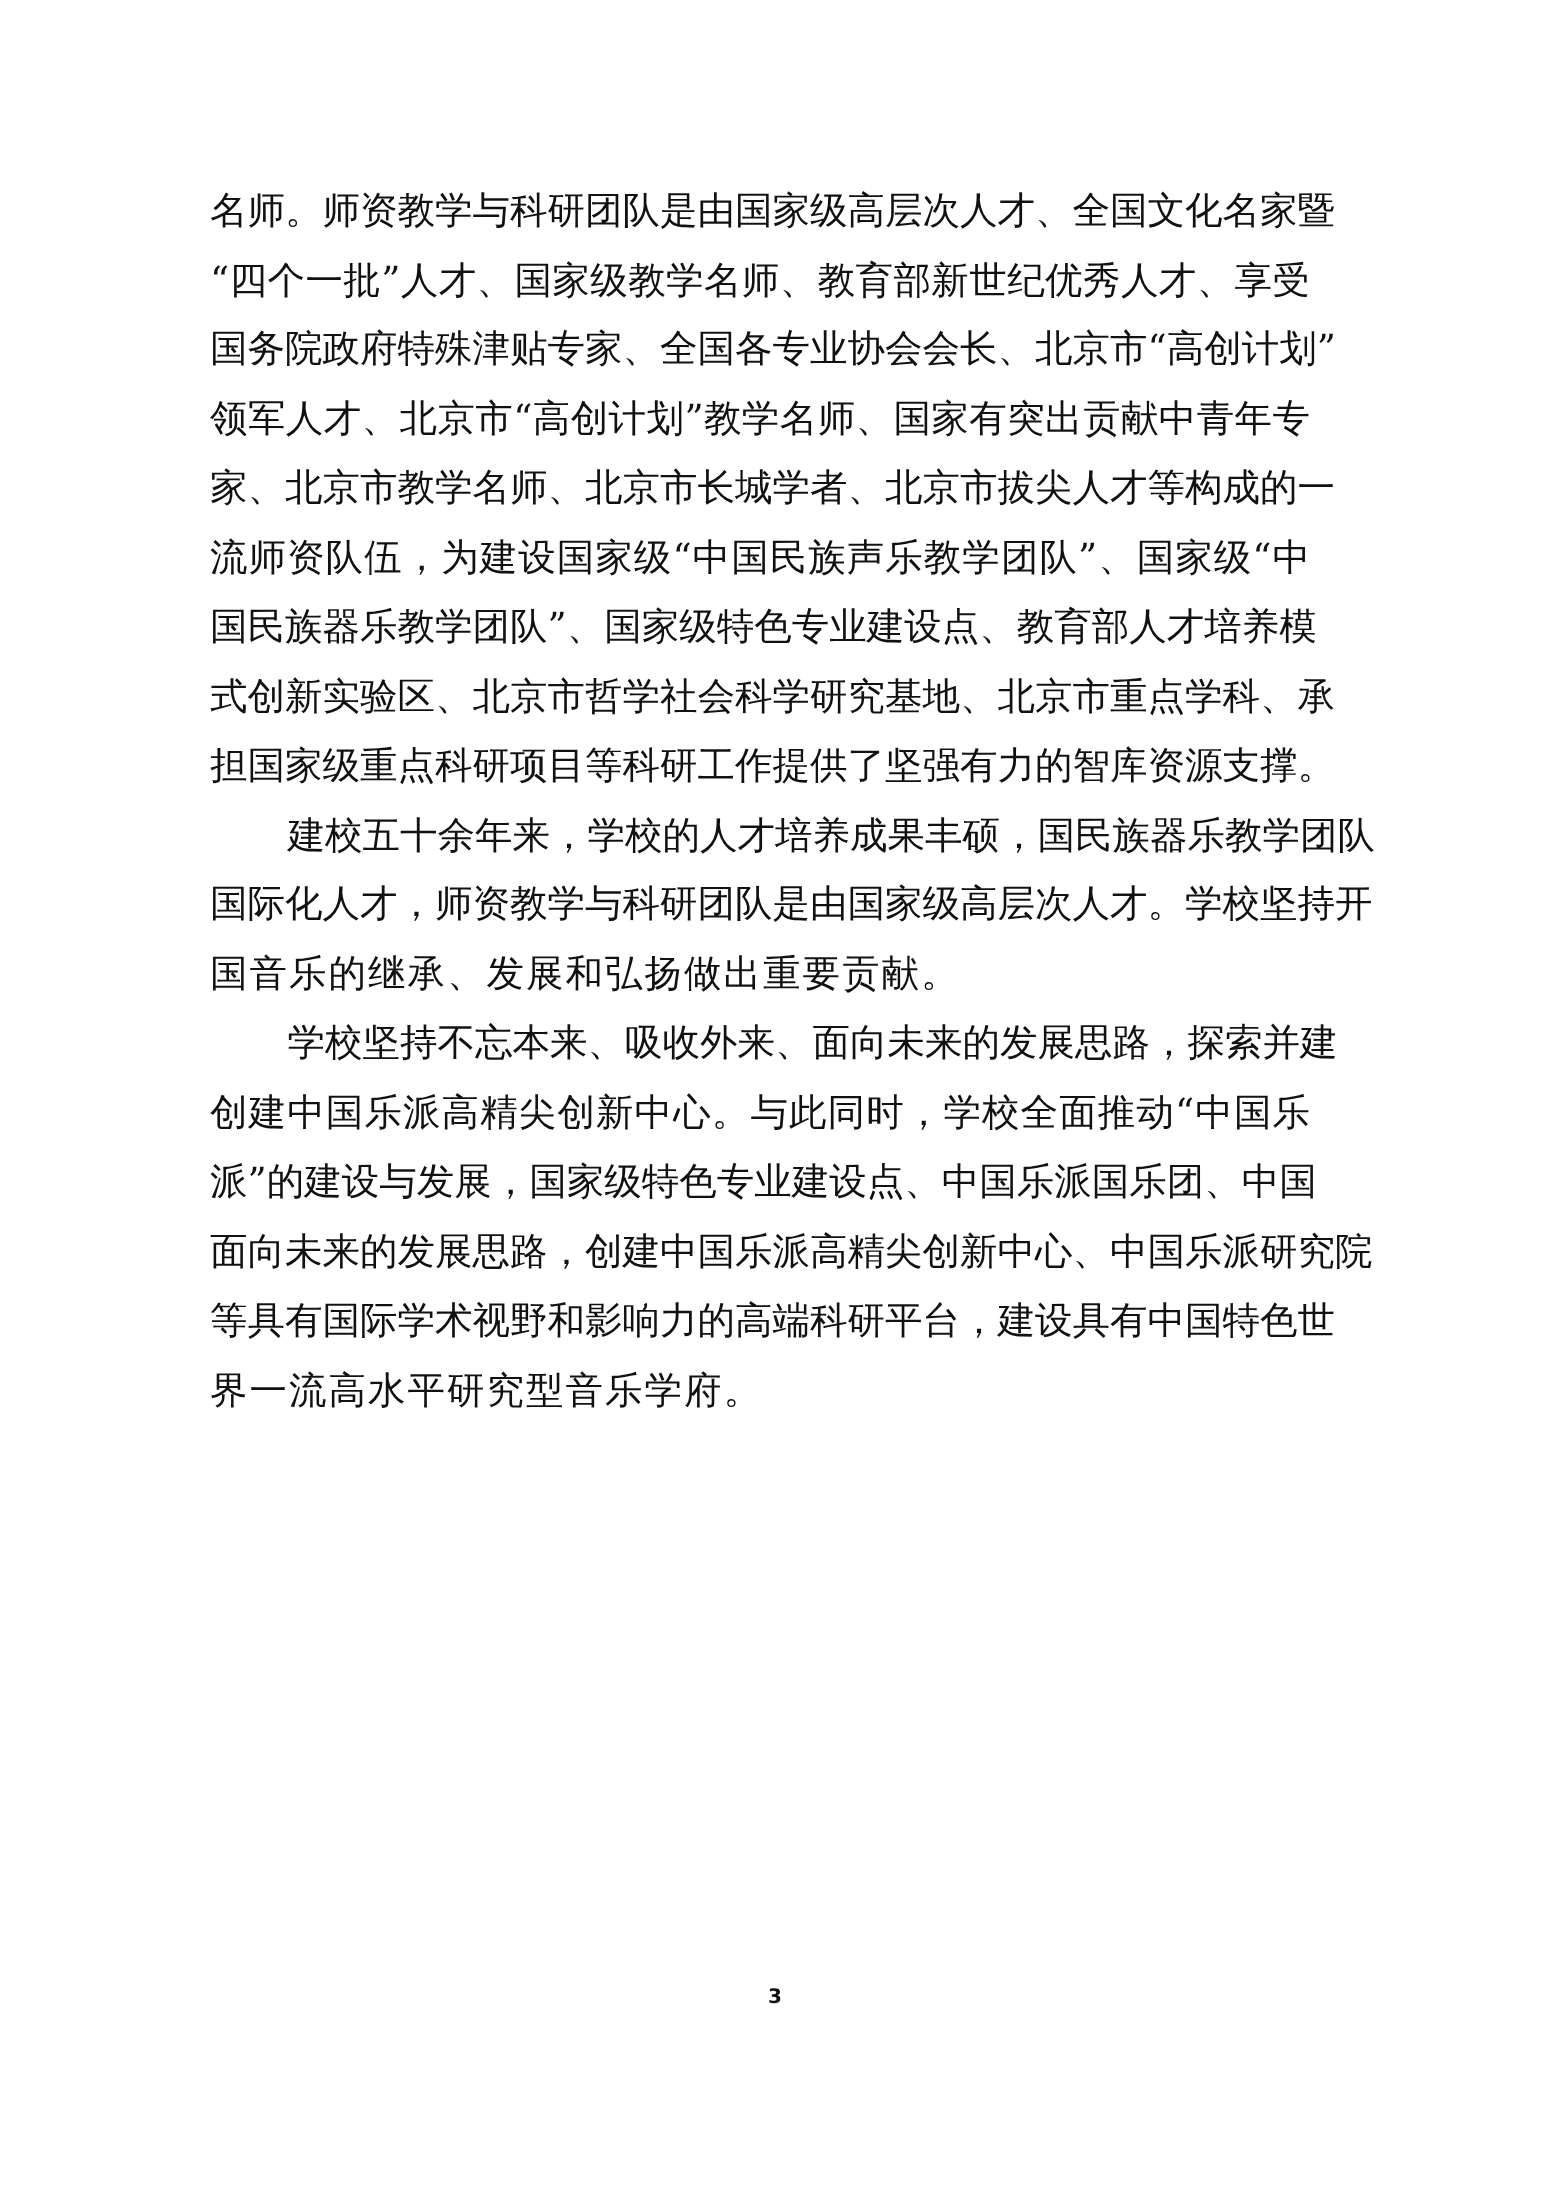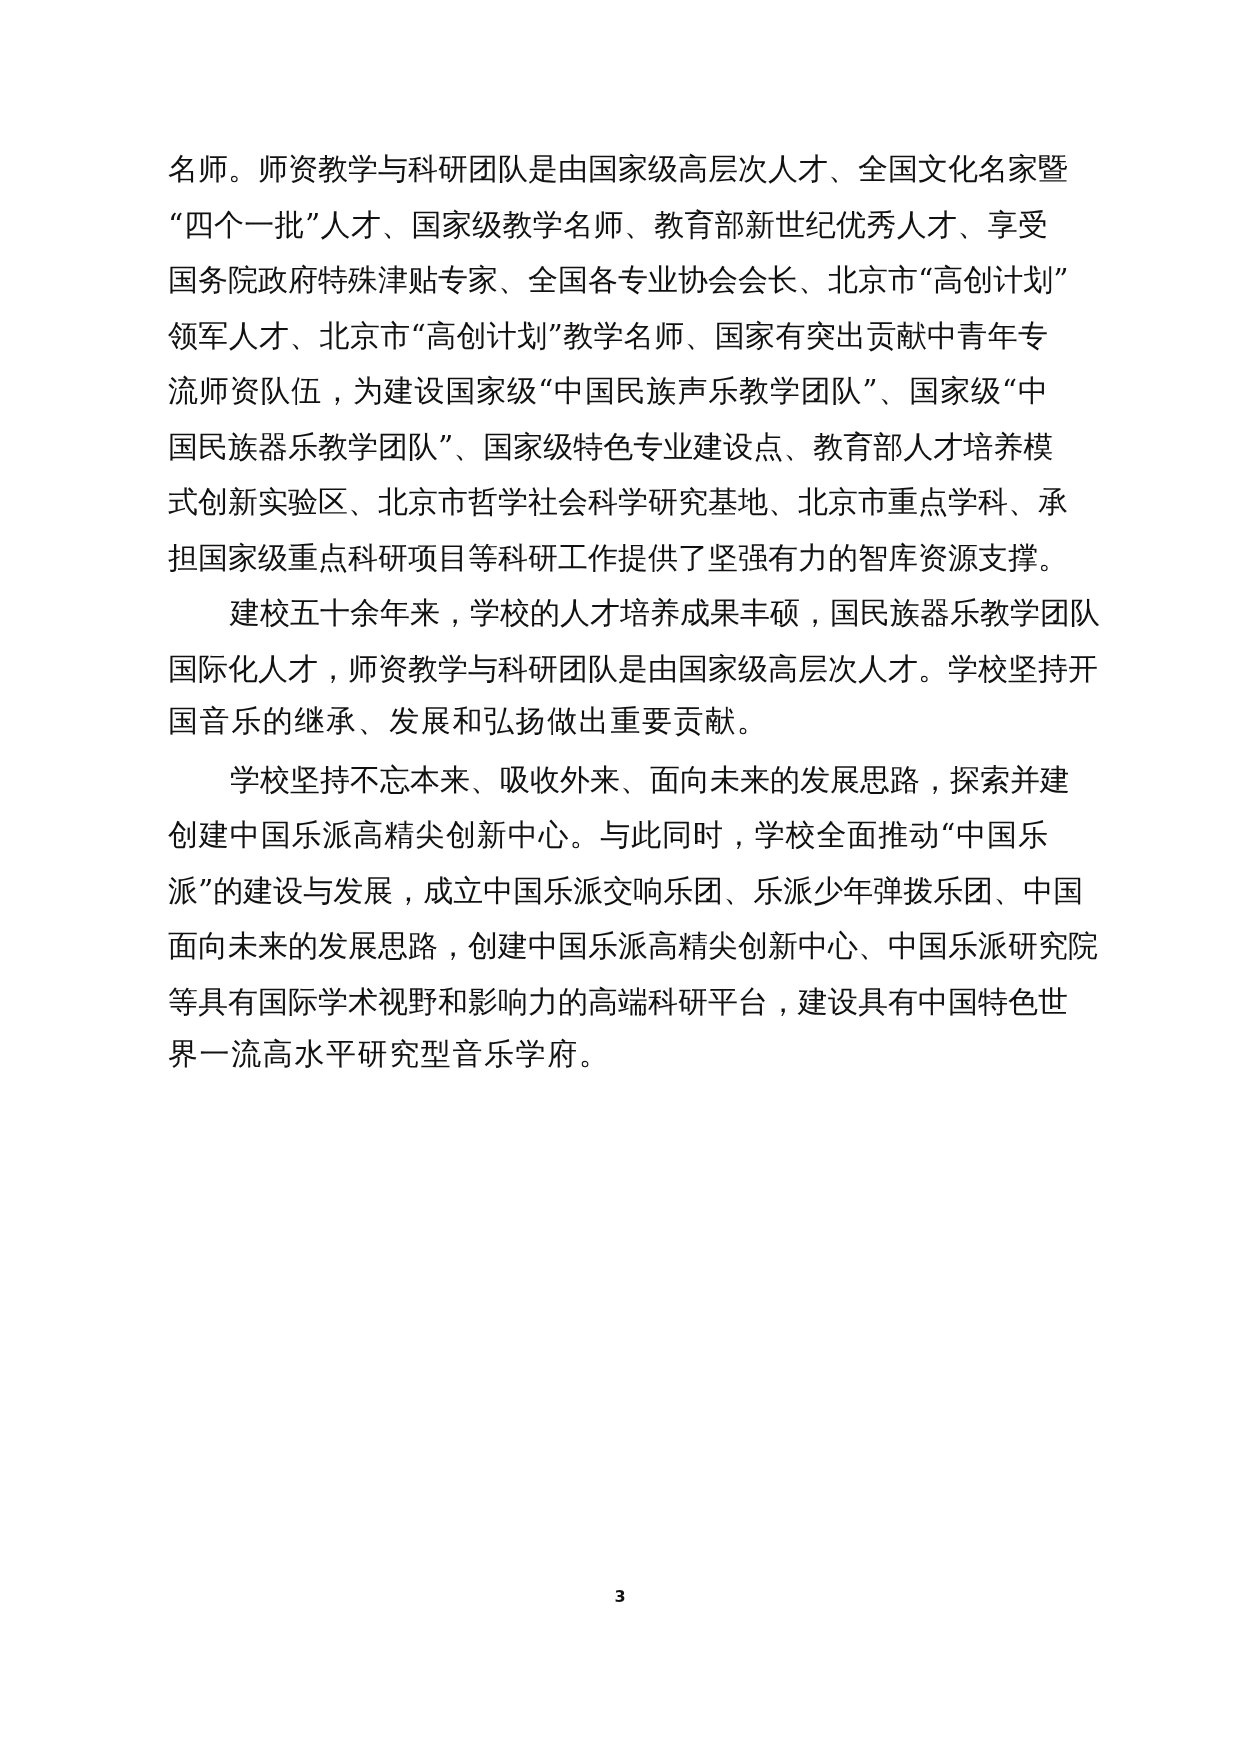--- a/index.html
+++ b/index.html
@@ -34,21 +34,20 @@
       line-height: 55.5px;
       font-size: 30px;
       white-space: nowrap;
       text-align: justify;
       text-align-last: justify;
       letter-spacing: 0;
     }
     .line.last {
       text-align-last: left;
       letter-spacing: 1.6px;
-      font-family: Liberation Mono, monospace;
     }
     .line.indent {
       padding-left: 62px;
     }
     .page-number {
       position: absolute;
       left: 0;
       width: 1240px;
       top: 1587px;
       text-align: center;
@@ -62,36 +61,37 @@
 <body>
 
 <div class="page">
   <div class="body-text">
 
     <div>
       <span class="line">名师。师资教学与科研团队是由国家级高层次人才、全国文化名家暨</span>
       <span class="line">“四个一批”人才、国家级教学名师、教育部新世纪优秀人才、享受</span>
       <span class="line">国务院政府特殊津贴专家、全国各专业协会会长、北京市“高创计划”</span>
       <span class="line">领军人才、北京市“高创计划”教学名师、国家有突出贡献中青年专</span>
+      <span class="line">家、北京市教学名师、北京市长城学者、北京市拔尖人才等构成的一</span>
       <span class="line">流师资队伍，为建设国家级“中国民族声乐教学团队”、国家级“中</span>
       <span class="line">国民族器乐教学团队”、国家级特色专业建设点、教育部人才培养模</span>
       <span class="line">式创新实验区、北京市哲学社会科学研究基地、北京市重点学科、承</span>
       <span class="line">担国家级重点科研项目等科研工作提供了坚强有力的智库资源支撑。</span>
     </div>
 
     <div>
       <span class="line indent">建校五十余年来，学校的人才培养成果丰硕，国民族器乐教学团队</span>
       <span class="line">国际化人才，师资教学与科研团队是由国家级高层次人才。学校坚持开</span>
       <span class="line last">国音乐的继承、发展和弘扬做出重要贡献。</span>
     </div>
 
     <div>
       <span class="line indent">学校坚持不忘本来、吸收外来、面向未来的发展思路，探索并建</span>
       <span class="line">创建中国乐派高精尖创新中心。与此同时，学校全面推动“中国乐</span>
-      <span class="line">派”的建设与发展，成立中国乐派交响乐团、乐派少年弹拨乐团、中国</span>
+      <span class="line">派”的建设与发展，国家级特色专业建设点、中国乐派国乐团、中国</span>
       <span class="line">面向未来的发展思路，创建中国乐派高精尖创新中心、中国乐派研究院</span>
       <span class="line">等具有国际学术视野和影响力的高端科研平台，建设具有中国特色世</span>
       <span class="line last">界一流高水平研究型音乐学府。</span>
     </div>
 
   </div>
 
   <div class="page-number">3</div>
 </div>
 

